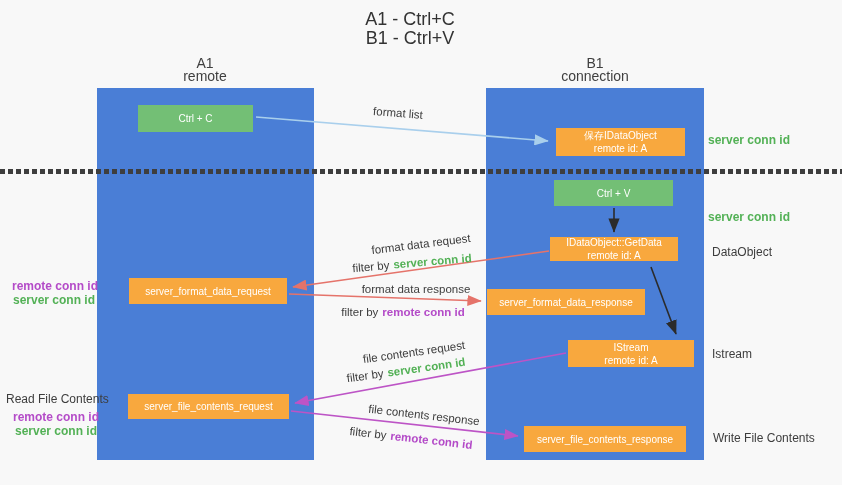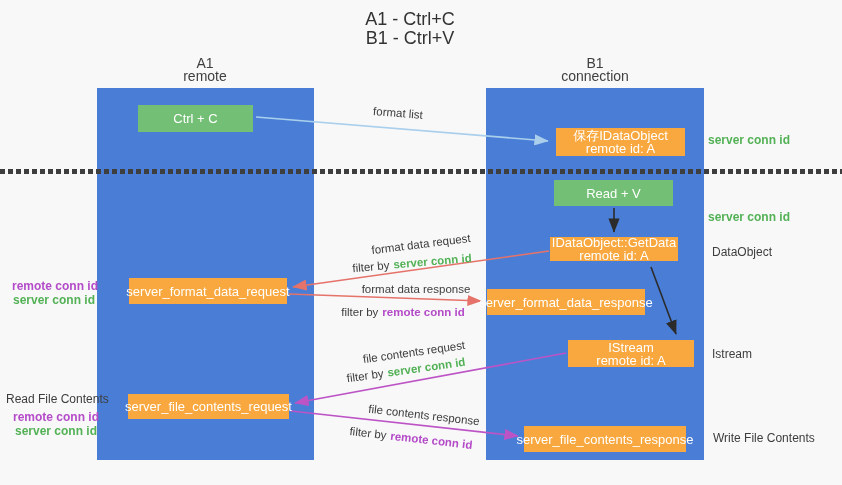--- a/index.html
+++ b/index.html
@@ -20,21 +20,21 @@
   }
   .lifeline{
     position:absolute;top:88px;height:372px;background:#4a7ed6;z-index:1;
   }
   .dotted-divider{
     position:absolute;left:0;top:169px;width:842px;height:5px;z-index:2;
     background:repeating-linear-gradient(90deg,#3e3e3e 0 5px,transparent 5px 8px);
   }
   svg.wires{position:absolute;left:0;top:0;z-index:2;pointer-events:none;}
   .node{
-    position:absolute;z-index:3;color:#fff;font-size:13px;
+    position:absolute;z-index:3;color:#fff;font-size:10px;
     display:flex;flex-direction:column;align-items:center;justify-content:center;
     text-align:center;line-height:13px;white-space:nowrap;
   }
   .node-green{background:#73bf75;}
   .node-orange{background:#f8a83e;}
   .flow-label{
     position:absolute;z-index:3;font-size:11.5px;color:#3d3d3d;
     white-space:nowrap;display:flex;gap:4px;
     transform:translate(-50%,-50%) rotate(var(--rot,0deg));
   }
@@ -100,21 +100,21 @@
   <div class="node node-green" style="left:138px;top:105px;width:115px;height:27px;">
     <div>Ctrl + C</div>
   </div>
 
   <div class="node node-orange" style="left:556px;top:128px;width:129px;height:28px;">
     <div>保存IDataObject</div>
     <div>remote id: A</div>
   </div>
 
   <div class="node node-green" style="left:554px;top:180px;width:119px;height:26px;">
-    <div>Read + V</div>
+    <div>Ctrl + V</div>
   </div>
 
   <div class="node node-orange" style="left:550px;top:237px;width:128px;height:24px;">
     <div>IDataObject::GetData</div>
     <div>remote id: A</div>
   </div>
 
   <div class="node node-orange" style="left:487px;top:289px;width:158px;height:26px;">
     <div>server_format_data_response</div>
   </div>

